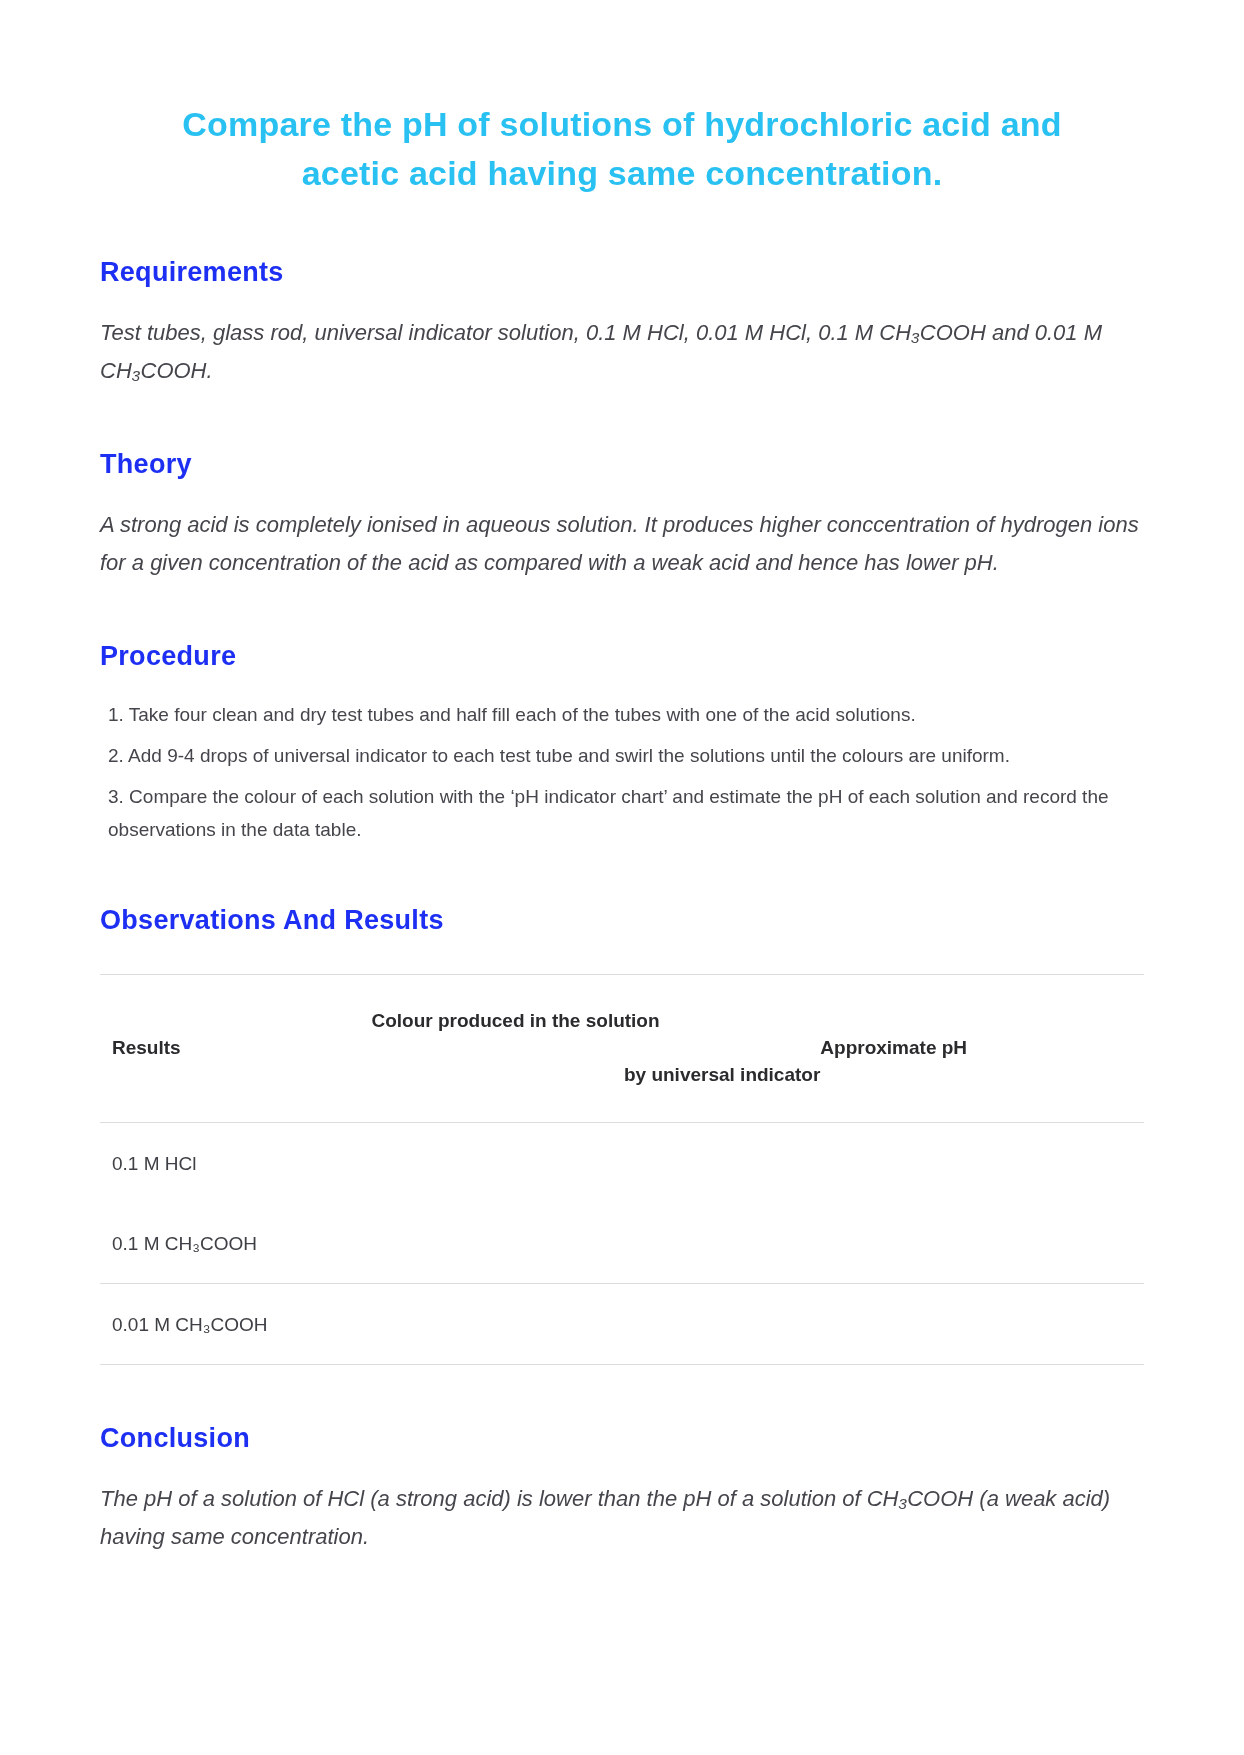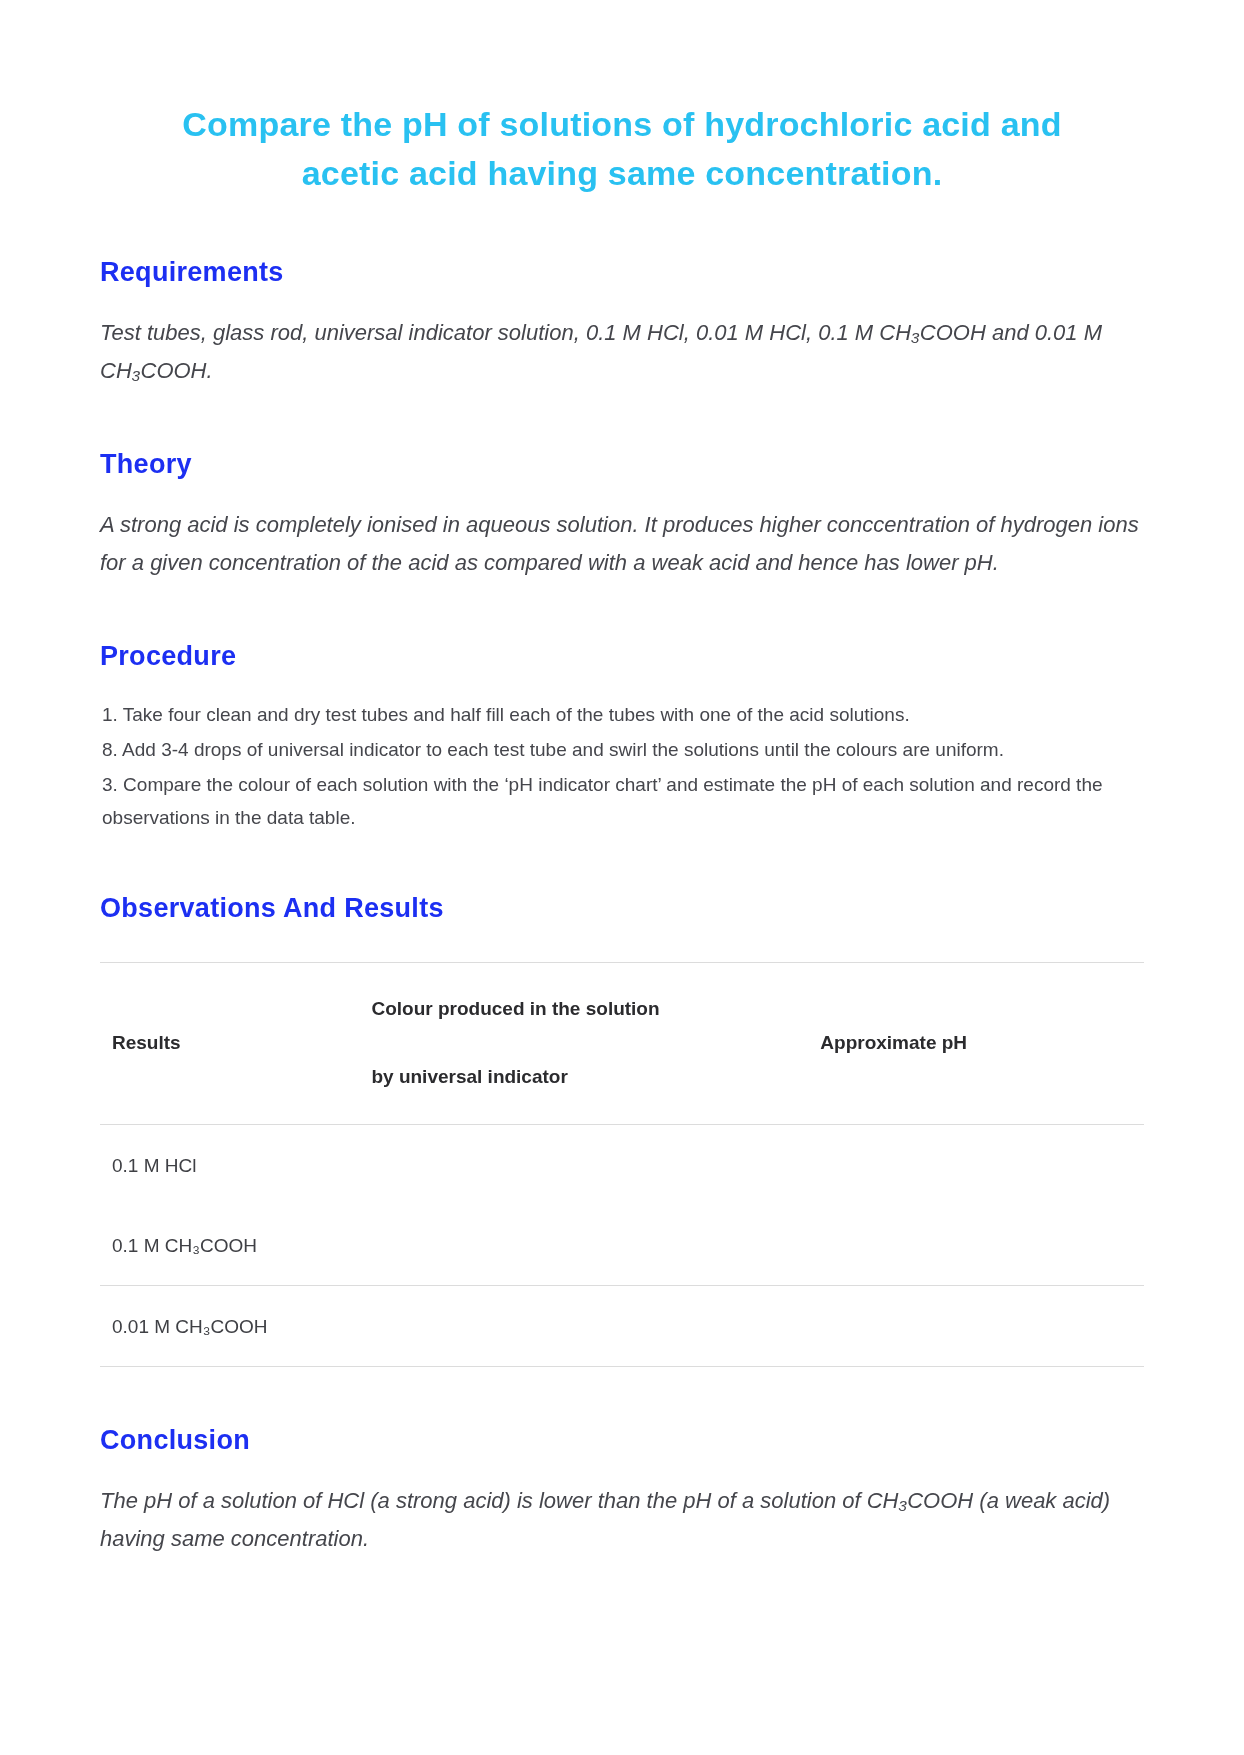--- a/index.html
+++ b/index.html
@@ -41,42 +41,42 @@
   }
   p.body-text{
     font-size:22px;
     line-height:1.75;
     margin:0;
     font-style:italic;
   }
   .steps p{
     font-size:19px;
     line-height:1.75;
-    margin:2px;
+    margin:8px;
   }
   table.obs-table{
     width:100%;
     border-collapse:collapse;
     margin-top:38px;
     border-top:1px solid var(--color-divider);
   }
   table.obs-table th,
   table.obs-table td{
     text-align:left;
     font-size:19px;
     vertical-align:middle;
   }
   table.obs-table thead th{
     font-weight:700;
     color:var(--color-table-head);
     border-bottom:1px solid var(--color-divider);
     padding:34px 0;
   }
   table.obs-table thead th .hline{margin:0;line-height:1.3;}
-  table.obs-table thead th .hline + .hline{margin-top:44px;}
+  table.obs-table thead th .hline + .hline{margin-top:30px;text-align:right;}
   table.obs-table td{
     color:var(--color-table-text);
     font-weight:400;
     padding:30px 0 28px;
   }
   table.obs-table th:first-child,
   table.obs-table td:first-child{padding-left:12px;}
   table.obs-table tbody tr.group-end td{
     border-bottom:1px solid var(--color-divider);
   }
@@ -96,21 +96,21 @@
 
   <section>
     <h2 class="section-heading">Theory</h2>
     <p class="body-text">A strong acid is completely ionised in aqueous solution. It produces higher conccentration of hydrogen ions for a given concentration of the acid as compared with a weak acid and hence has lower pH.</p>
   </section>
 
   <section>
     <h2 class="section-heading">Procedure</h2>
     <div class="steps">
       <p>1. Take four clean and dry test tubes and half fill each of the tubes with one of the acid solutions.</p>
-      <p>8. Add 3-4 drops of universal indicator to each test tube and swirl the solutions until the colours are uniform.</p>
+      <p>2. Add 9-4 drops of universal indicator to each test tube and swirl the solutions until the colours are uniform.</p>
       <p>3. Compare the colour of each solution with the ‘pH indicator chart’ and estimate the pH of each solution and record the observations in the data table.</p>
     </div>
   </section>
 
   <section>
     <h2 class="section-heading">Observations And Results</h2>
 
     <table class="obs-table">
       <colgroup>
         <col style="width:26%">

